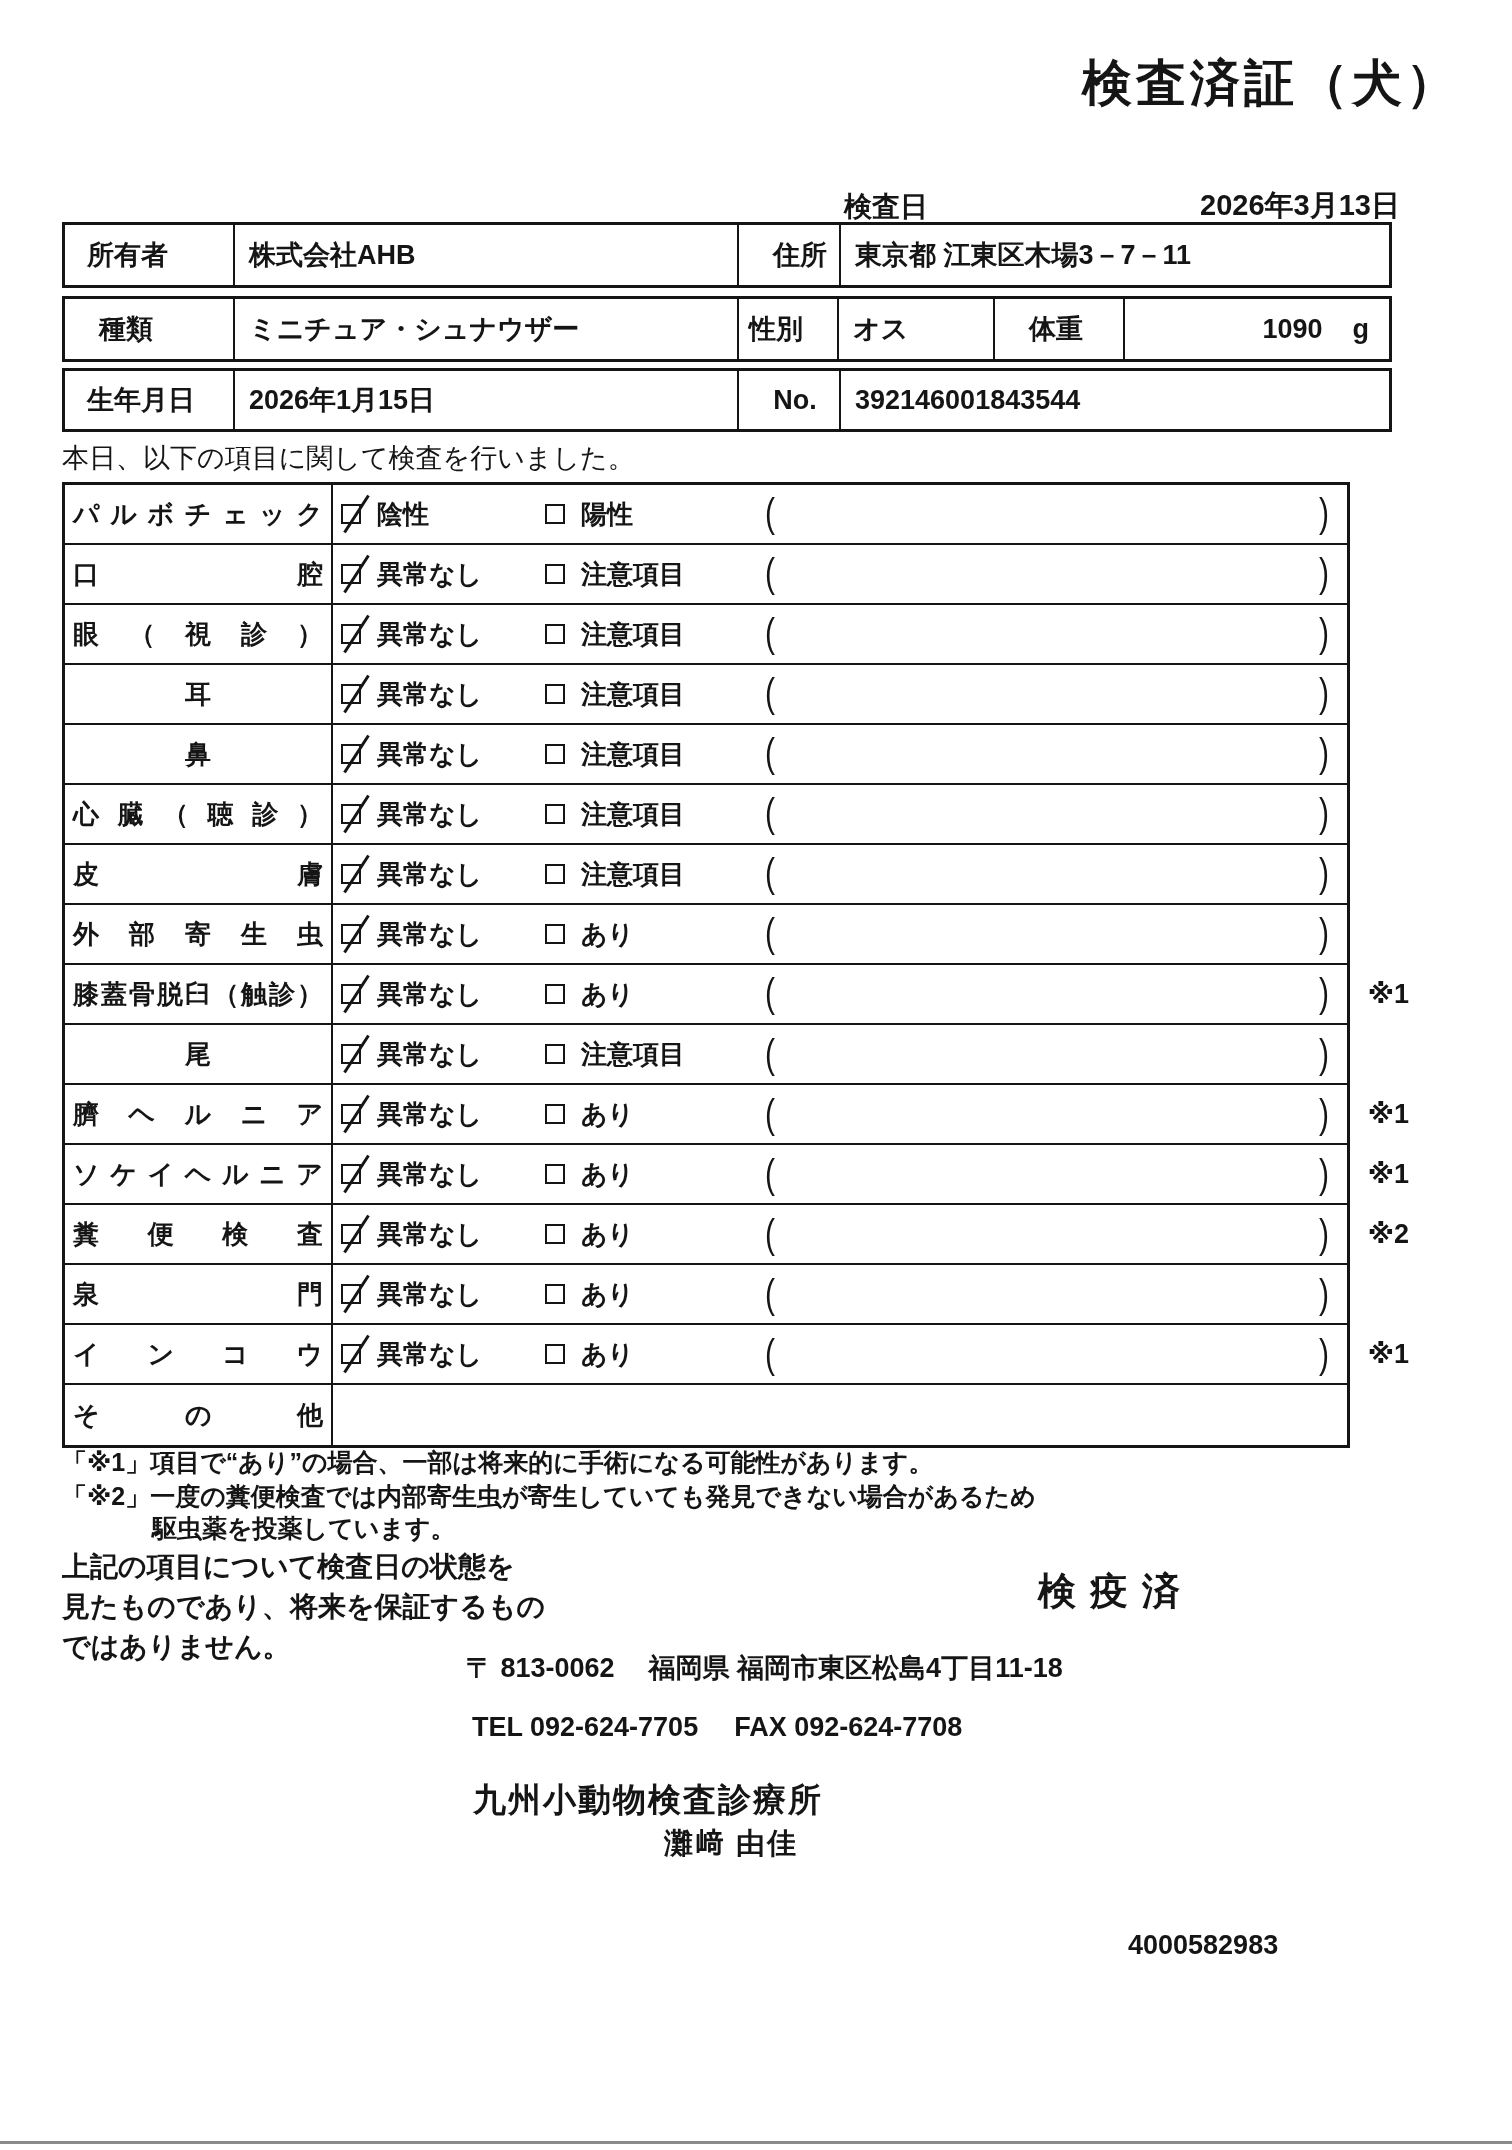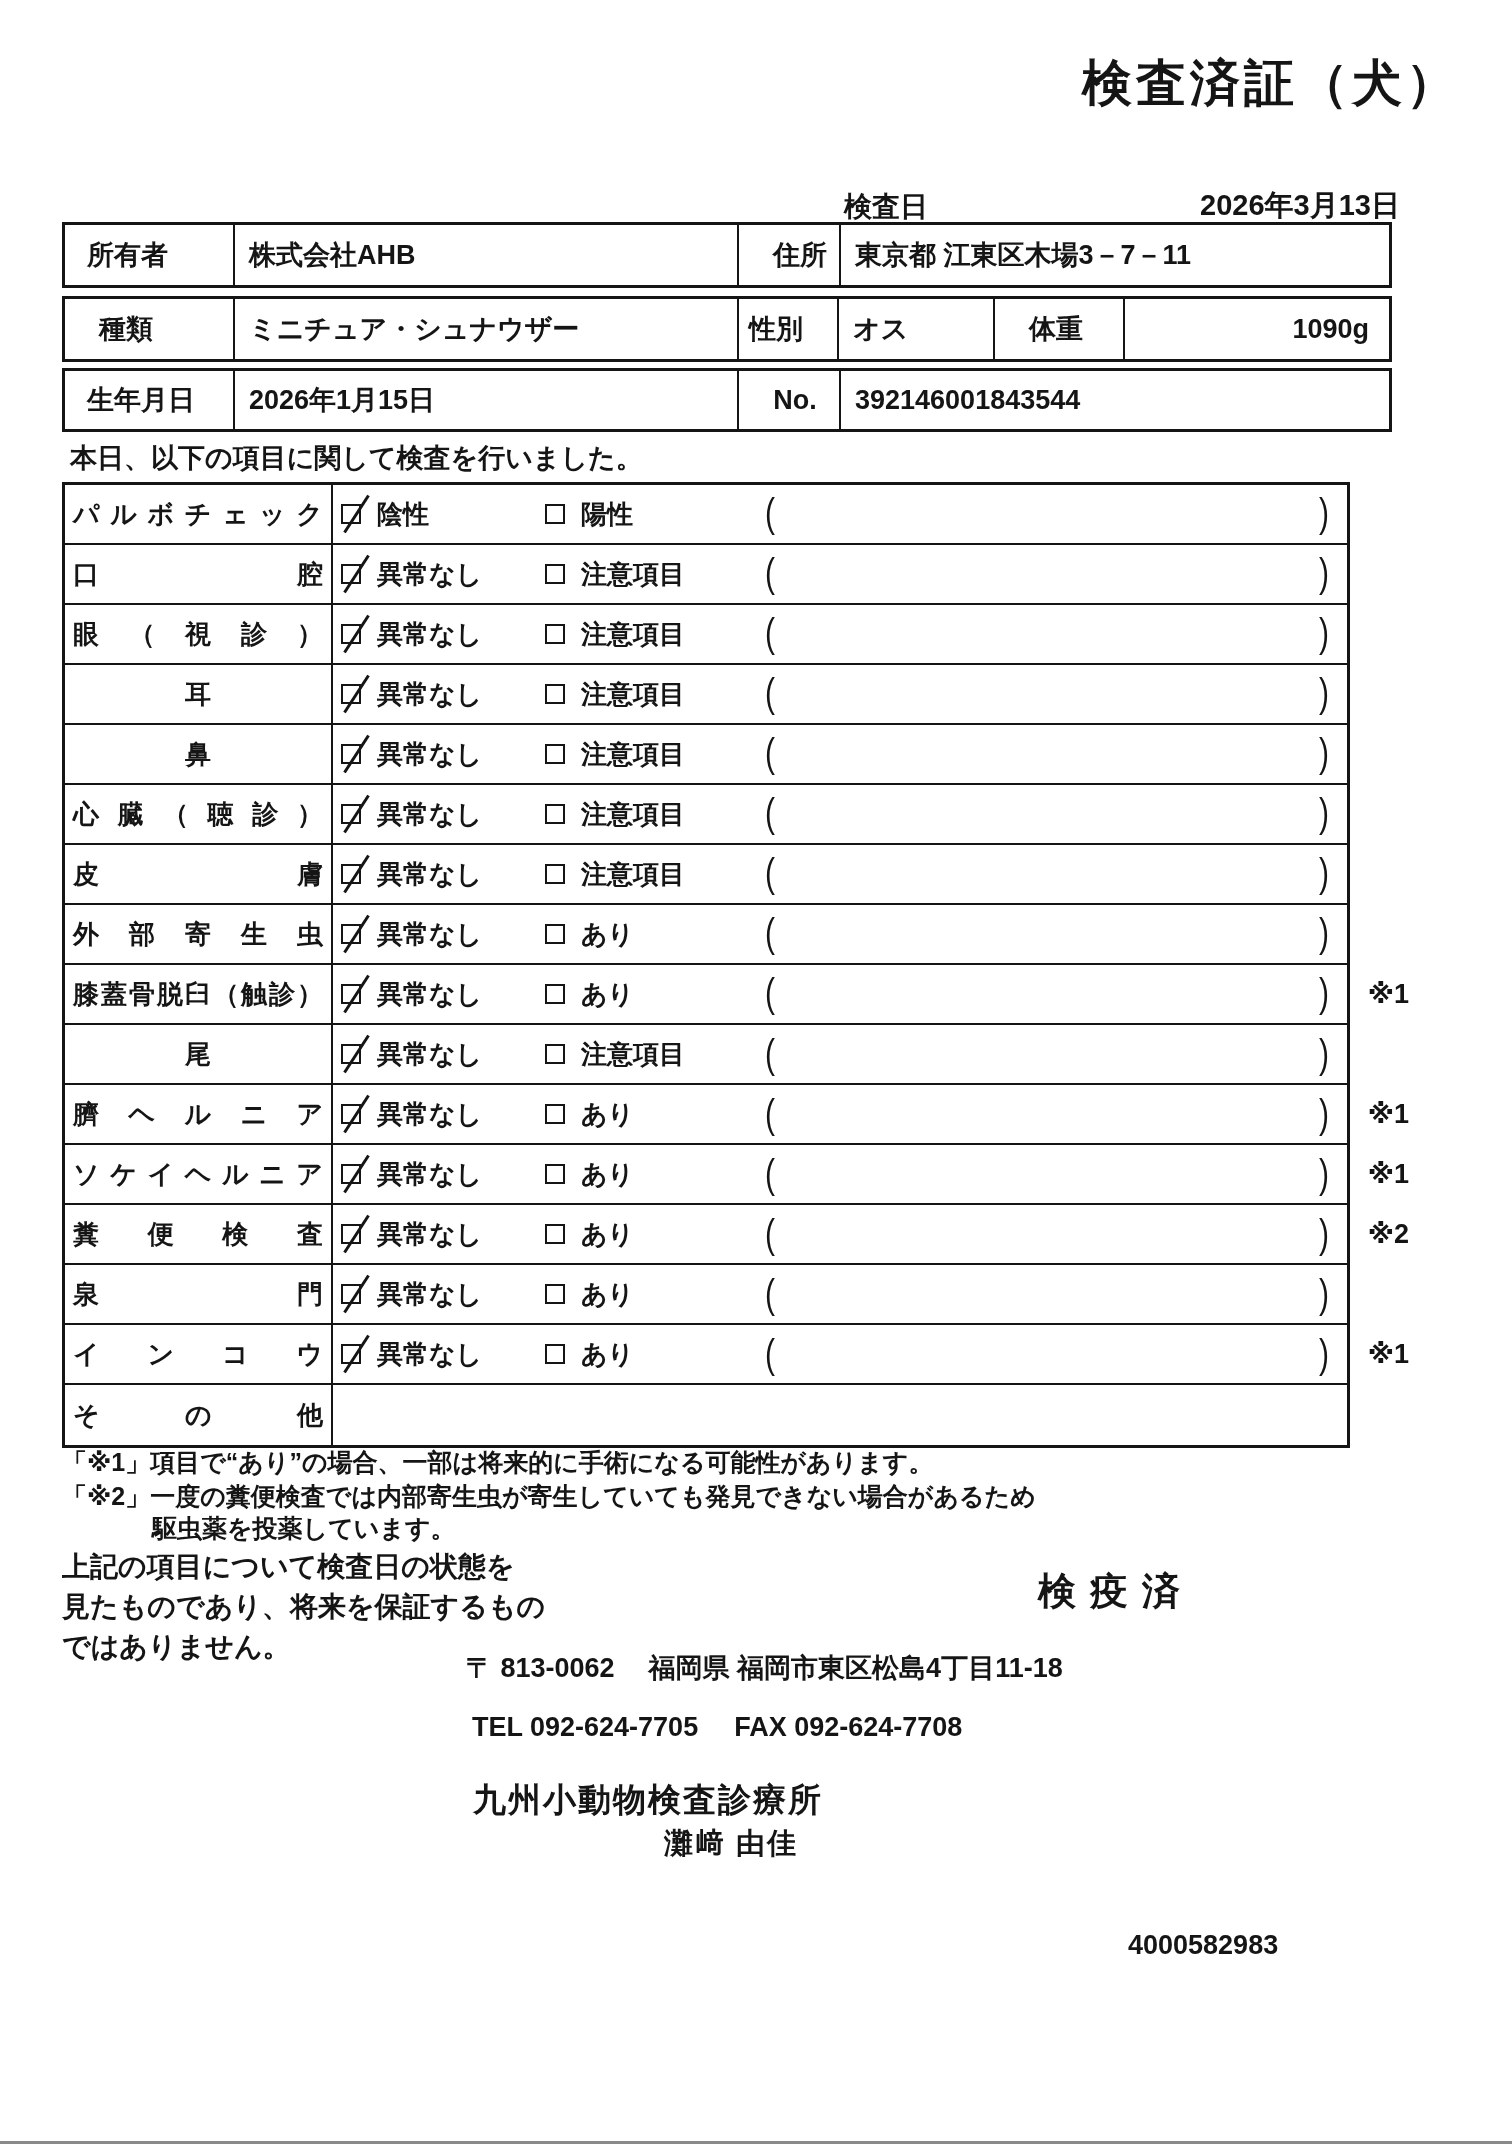--- a/index.html
+++ b/index.html
@@ -17,24 +17,24 @@
                   font-size:27px;font-weight:600;overflow:hidden;white-space:nowrap;}
   .info-row .cell:last-child{border-right:none;}
   .lab{justify-content:space-between;padding:0 22px;}
   .lab2{padding:0 34px;}
   .val{padding:0 14px;}
   .r1{top:222px;height:66px;text-align:right;}
   .r2{top:296px;height:66px;}
   .r3{top:368px;height:64px;}
   .w-170{width:170px;}.w-504{width:504px;}.w-127{width:102px;}.w-529{width:529px;flex:1;}
   .w-124{width:100px;justify-content:flex-end;}.w-140{width:156px;}.w-130{width:130px;}.w-262{width:262px;flex:1;}
-  .weight-val{justify-content:flex-end;padding-right:20px;}
+  .weight-val{justify-content:flex-end;padding-right:20px;gap:30px;}
   .no-cell{justify-content:center;font-weight:600;padding-left:12px;}
   
-  .intro{top:440px;left:62px;font-size:27px;font-weight:700;margin-left:8px;}
+  .intro{top:440px;left:62px;font-size:27px;font-weight:400;}
   
   .exam-table{top:482px;left:62px;width:1288px;box-sizing:border-box;border:3px solid #151515;}
   .exam-row{position:relative;display:flex;height:60px;box-sizing:border-box;border-bottom:2.5px solid #151515;}
   .exam-row:last-child{border-bottom:none;}
   .exam-label{width:268px;box-sizing:border-box;border-right:2.5px solid #151515;display:flex;
               align-items:center;font-size:26px;font-weight:600;padding:0 8px;overflow:hidden;white-space:nowrap;}
   .lbl-justify{justify-content:space-between;}
   .lbl-center{justify-content:center;}
   .exam-content{position:relative;flex:1;display:flex;align-items:center;}
   .opt{position:absolute;display:flex;align-items:center;gap:16px;font-size:26px;font-weight:600;white-space:nowrap;}

